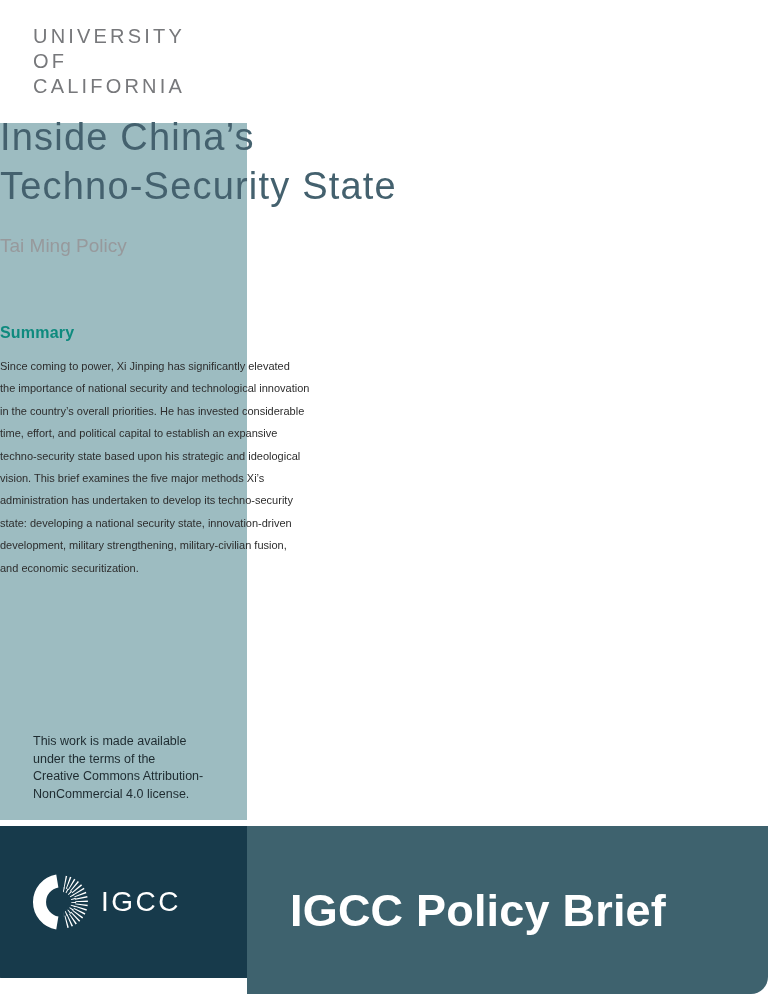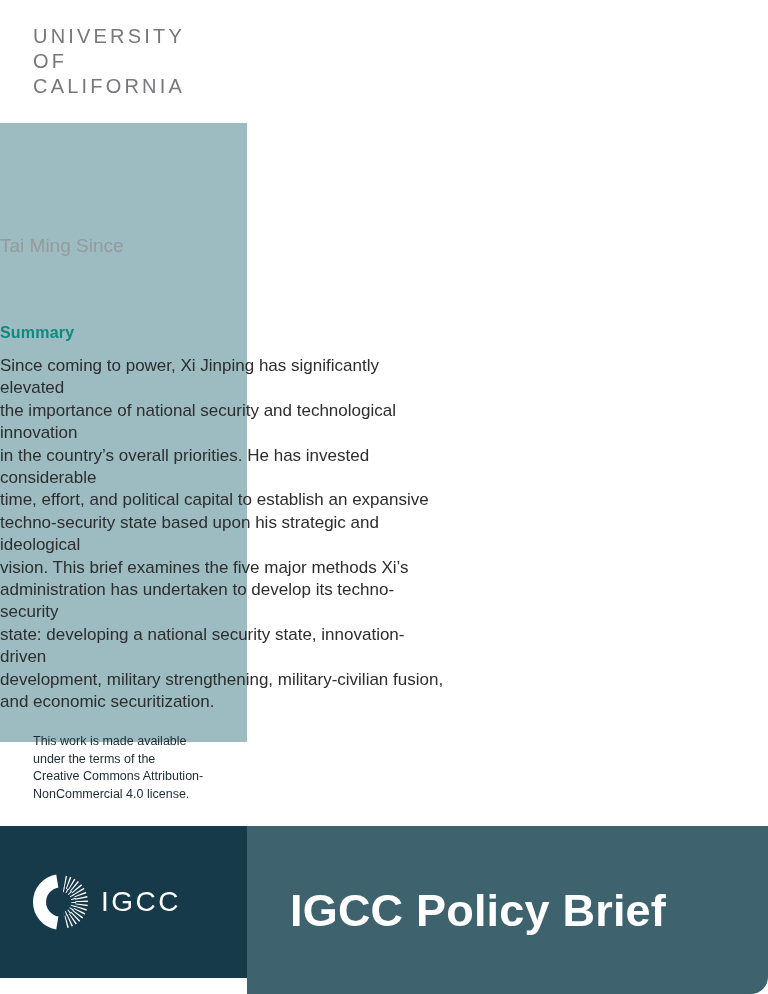--- a/index.html
+++ b/index.html
@@ -25,21 +25,21 @@
     color: var(--color-wordmark-gray, #77787b);
     white-space: pre-line;
   }
 
   
   .sidebar {
     position: absolute;
     left: 0;
     top: 123px;
     width: 247px;
-    height: 619px;
+    height: 697px;
     background: var(--color-sidebar, #9dbcc1);
   }
   .license {
     position: absolute;
     left: 33px;
     top: 610px; 
     width: 200px;
     font-size: 12.5px;
     line-height: 17.5px;
     font-weight: 500;
@@ -75,21 +75,21 @@
     font-weight: 700;
     letter-spacing: 0.2px;
     color: var(--color-summary-heading, #0e8a7e);
   }
   .summary-body {
     position: absolute;
     left: 0;
     top: 355px;
     margin: 0;
     width: 445px;
-    font-size: 17px;
+    font-size: 11px;
     line-height: 22.4px;
     color: var(--color-body-text, #2d2d2d);
     white-space: pre-line;
   }
 
   
   .footer-left {
     position: absolute;
     left: 0;
     top: 826px;
@@ -139,22 +139,24 @@
 OF
 CALIFORNIA</div>
 
   <div class="sidebar">
     <div class="license">This work is made available
 under the terms of the
 Creative Commons Attribution-
 NonCommercial 4.0 license.</div>
   </div>
 
+  <h1 class="doc-title">Inside China’s
+Techno-Security State</h1>
 
-  <div class="author">Tai Ming Since</div>
+  <div class="author">Tai Ming Policy</div>
 
   <h2 class="summary-heading">Summary</h2>
 
   <p class="summary-body">Since coming to power, Xi Jinping has significantly elevated
 the importance of national security and technological innovation
 in the country’s overall priorities. He has invested considerable
 time, effort, and political capital to establish an expansive
 techno-security state based upon his strategic and ideological
 vision. This brief examines the five major methods Xi’s
 administration has undertaken to develop its techno-security

